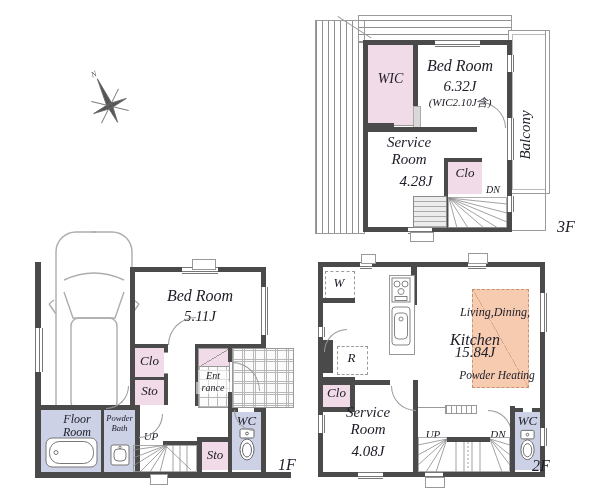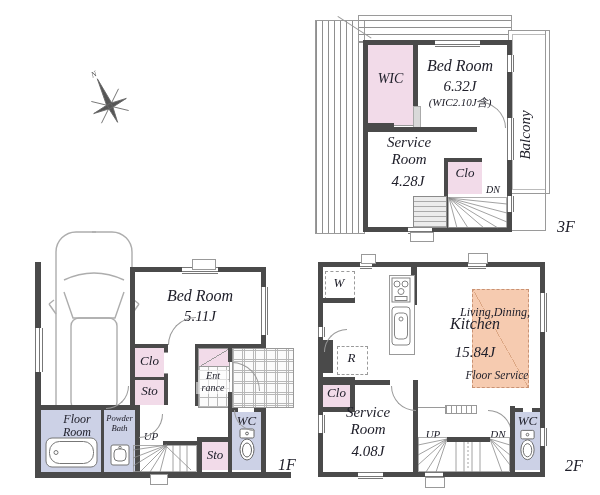--- a/index.html
+++ b/index.html
@@ -101,21 +101,21 @@
     <div class="lbl" style="left:368px;top:71px;width:45px;height:18px;font-size:14px">WIC</div>
 
     <div class="w" style="left:363px;top:127px;width:114px;height:5px"></div>
     <div class="arc tr" style="left:477px;top:101px;width:28px;height:26px"></div>
 
     <div class="lbl" style="left:410px;top:57px;width:100px;height:20px;font-size:16px">Bed Room</div>
     <div class="lbl" style="left:410px;top:78px;width:100px;height:18px;font-size:15px">6.32J</div>
     <div class="lbl" style="left:406px;top:96px;width:108px;height:14px;font-size:11px">(WIC2.10J含)</div>
 
     <div class="lbl" style="left:378px;top:134px;width:62px;height:38px;font-size:15px">Service Room</div>
-    <div class="lbl" style="left:372px;top:173px;width:72px;height:18px;font-size:15px">4.28J</div>
+    <div class="lbl" style="left:380px;top:173px;width:72px;height:18px;font-size:15px">4.28J</div>
 
     <div class="w" style="left:444px;top:158px;width:38px;height:4px"></div>
     <div class="w" style="left:444px;top:158px;width:4px;height:38px"></div>
     <div class="pink" style="left:448px;top:162px;width:34px;height:32px"></div>
     <div class="lbl" style="left:448px;top:166px;width:34px;height:16px;font-size:13px">Clo</div>
     <div class="w" style="left:444px;top:196px;width:4px;height:35px"></div>
     <div class="ladder" style="left:413px;top:196px;width:32px;height:30px"></div>
     <div class="lbl" style="left:480px;top:184px;width:26px;height:11px;font-size:10px">DN</div>
     <svg style="left:448px;top:197px" width="59" height="31" viewBox="0 0 59 31">
       <g stroke="#8a8a8a" stroke-width="0.8" fill="none">
@@ -325,23 +325,23 @@
     <svg style="left:391px;top:306px" width="20" height="40" viewBox="0 0 20 40">
       <g stroke="#777" stroke-width="0.9" fill="#fff">
         <rect x="1" y="1" width="18" height="38" rx="3"></rect>
         <rect x="3.5" y="7" width="13" height="26" rx="4"></rect>
         <circle cx="10" cy="13" r="2"></circle>
       </g>
     </svg>
 
     <div class="heat" style="left:472px;top:289px;width:55px;height:97px"></div>
     <div class="lbl" style="left:422px;top:306px;width:146px;height:19px;font-size:12px">Living,Dining,</div>
-    <div class="lbl" style="left:402px;top:315px;width:146px;height:19px;font-size:16px">Kitchen</div>
+    <div class="lbl" style="left:402px;top:331px;width:146px;height:19px;font-size:16px">Kitchen</div>
     <div class="lbl" style="left:402px;top:344px;width:146px;height:18px;font-size:15px">15.84J</div>
-    <div class="lbl" style="left:452px;top:369px;width:90px;height:14px;font-size:11.5px">Floor Service</div>
+    <div class="lbl" style="left:452px;top:369px;width:90px;height:14px;font-size:11.5px">Powder Heating</div>
 
     <div class="w" style="left:323px;top:380px;width:67px;height:5px"></div>
     <div class="w" style="left:413px;top:380px;width:5px;height:92px"></div>
     <div class="arc bl" style="left:391px;top:386px;width:24px;height:24px"></div>
     <div class="lbl" style="left:338px;top:404px;width:60px;height:38px;font-size:15px">Service Room</div>
     <div class="lbl" style="left:332px;top:443px;width:72px;height:18px;font-size:15px">4.08J</div>
 
     <div class="rail" style="left:445px;top:405px;width:30px;height:7px"></div>
     <div class="thin" style="left:418px;top:407px;width:27px;height:1px"></div>
     <div class="lbl" style="left:420px;top:428px;width:26px;height:12px;font-size:11px">UP</div>
@@ -374,16 +374,16 @@
     <div class="lav" style="left:515px;top:412px;width:25px;height:58px"></div>
     <div class="lbl" style="left:515px;top:414px;width:25px;height:14px;font-size:13px">WC</div>
     <svg style="left:519px;top:429px" width="17" height="33" viewBox="0 0 18 34">
       <g stroke="#666" stroke-width="1" fill="#fff">
         <rect x="2" y="1" width="14" height="9" rx="1.5"></rect>
         <circle cx="9" cy="5.5" r="1.4"></circle>
         <ellipse cx="9" cy="21.5" rx="7" ry="10.5"></ellipse>
         <ellipse cx="9" cy="22" rx="4.5" ry="7"></ellipse>
       </g>
     </svg>
-    <div class="lbl" style="left:557px;top:457px;width:34px;height:20px;font-size:16px">2F</div>
+    <div class="lbl" style="left:524px;top:457px;width:34px;height:20px;font-size:16px">2F</div>
   </div>
 
 </div>
 
 </body></html>

